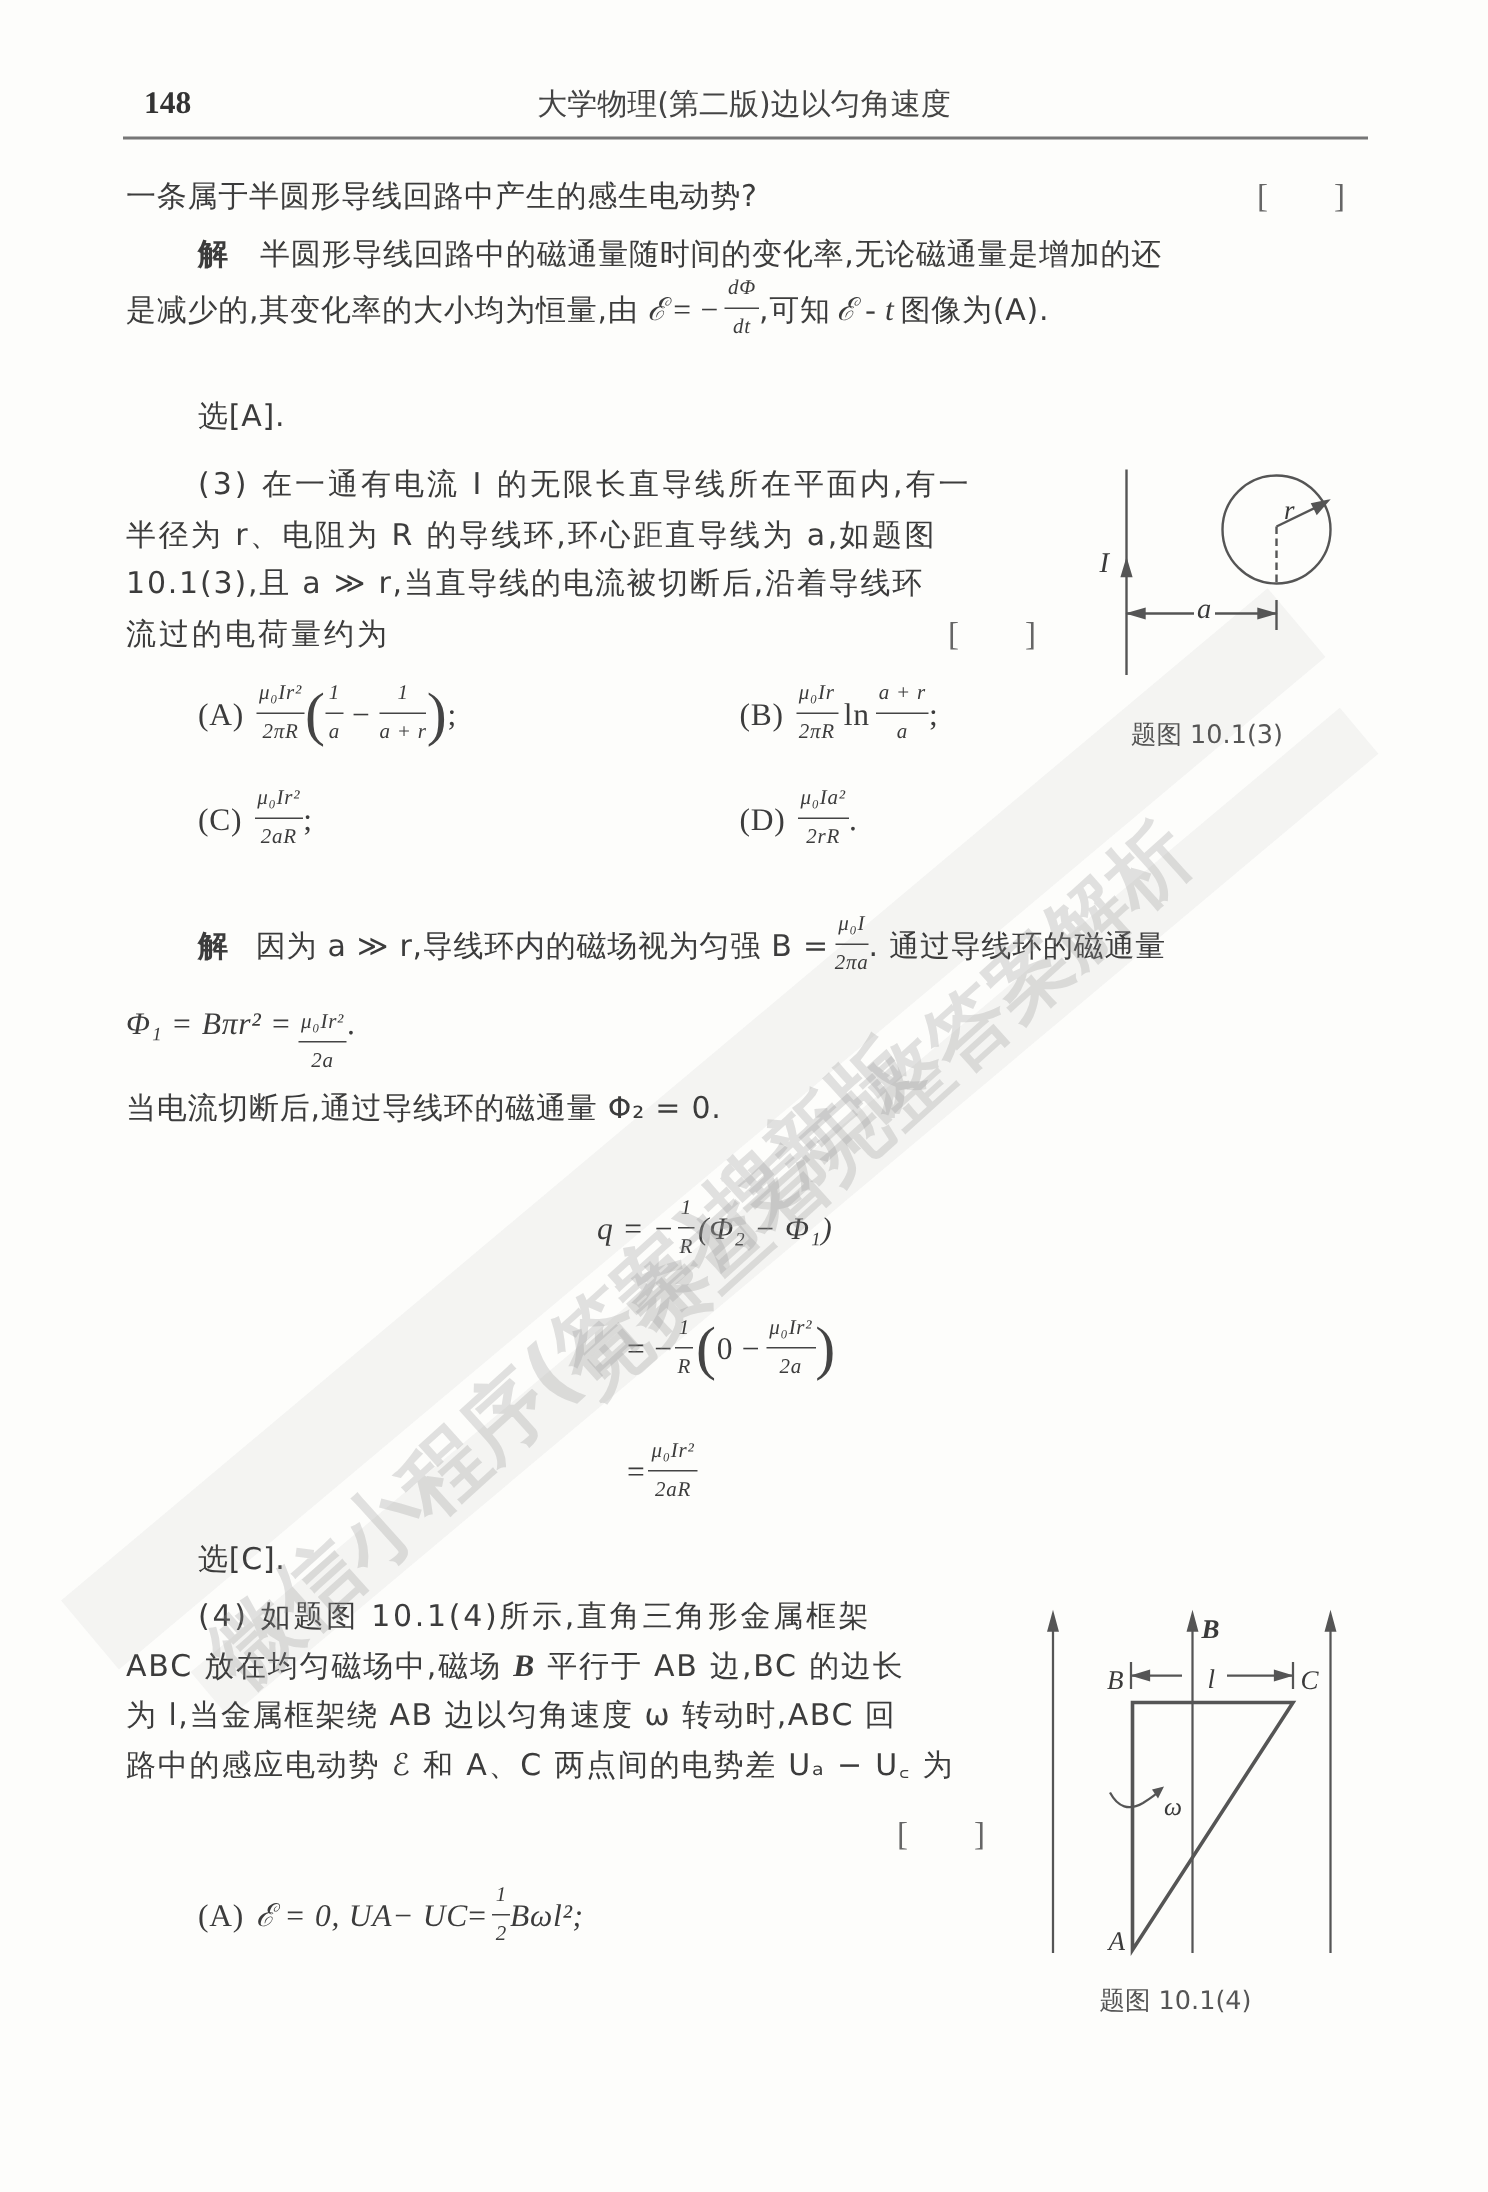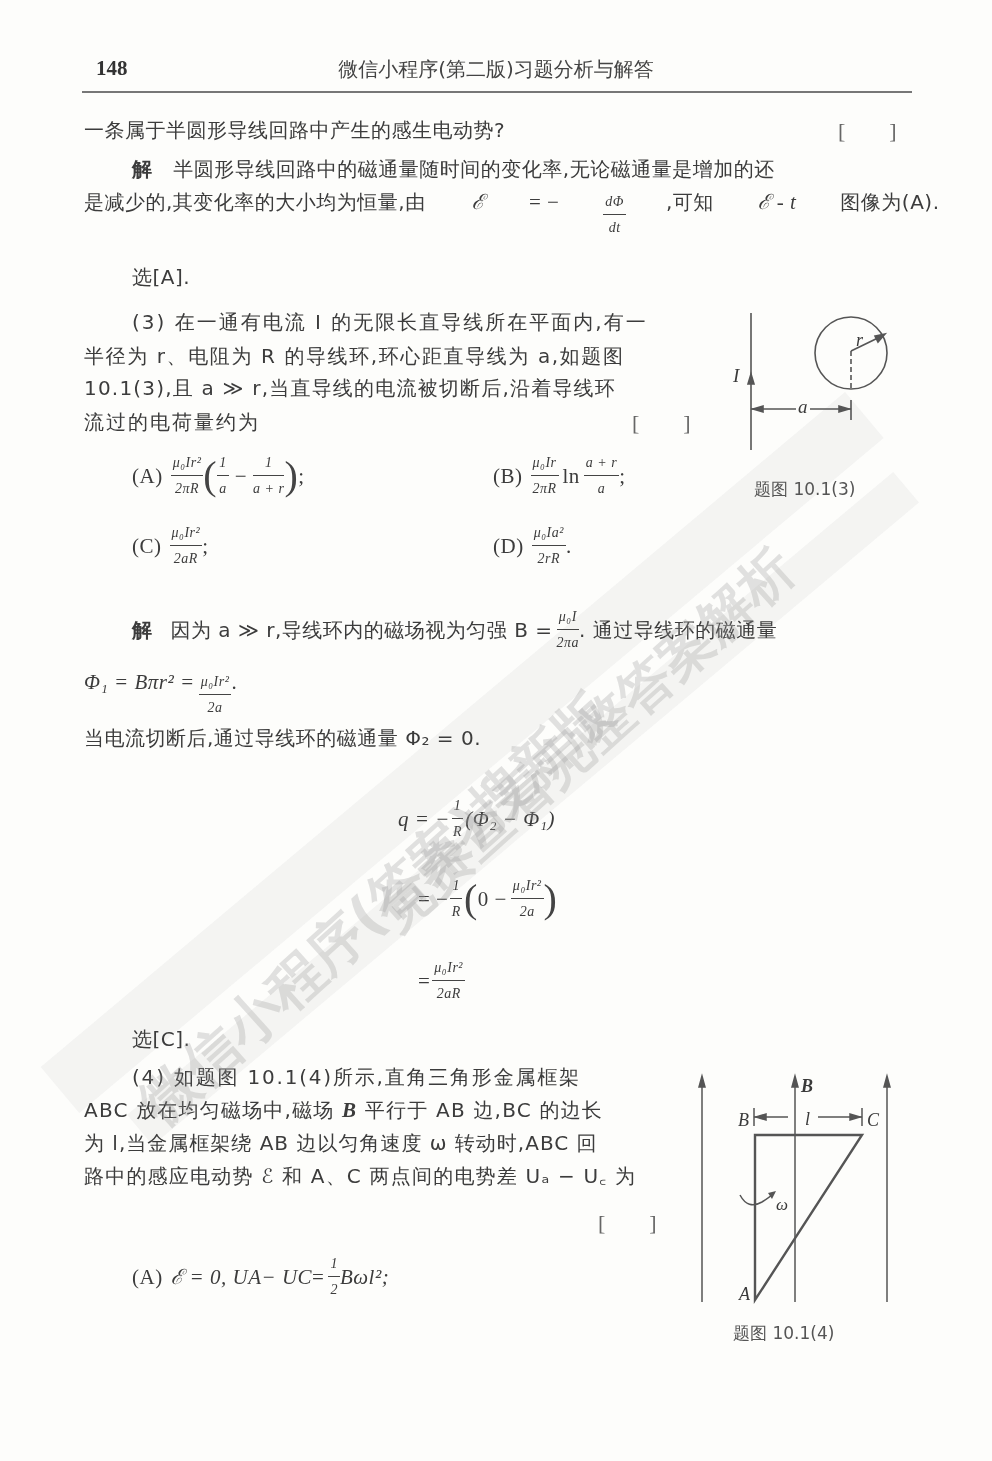--- a/index.html
+++ b/index.html
@@ -25,31 +25,31 @@
   .watermark { position:absolute; font-family:"DejaVu Sans", sans-serif; font-weight:bold; color:rgba(150,150,150,0.28); white-space:nowrap; transform-origin:left center; pointer-events:none; }
   .wm-stripe { position:absolute; background:rgba(225,225,225,0.35); transform-origin:left center; pointer-events:none; }
 </style>
 </head>
 <body>
 
 <div class="wm-stripe" style="left:60px;top:1060px;width:1050px;height:60px;transform:rotate(-40deg);"></div>
 <div class="wm-stripe" style="left:140px;top:1110px;width:1000px;height:40px;transform:rotate(-40deg);"></div>
 
 <div class="abs header-num">148</div>
-<div class="abs header-title">微信小程序(第二版)习题分析与解答</div>
+<div class="abs header-title">大学物理(第二版)边以匀角速度</div>
 <div class="abs header-rule"></div>
 
 <div class="abs line" style="left:84px;top:118px;">一条属于半圆形导线回路中产生的感生电动势?</div>
 <div class="abs bracket" style="left:838px;top:116px;">[　　]</div>
 
 <div class="abs line" style="left:132px;top:157px;">
   <span class="bold">解</span>
   <span style="margin-left:14px;">半圆形导线回路中的磁通量随时间的变化率,无论磁通量是增加的还</span>
 </div>
-<div class="abs line" style="left:84px;top:190px;height:60px;display:flex;gap:40px;">
+<div class="abs line" style="left:84px;top:176px;height:60px;display:flex;align-items:center;">
   <span>是减少的,其变化率的大小均为恒量,由</span>
   <span class="ital" style="margin-left:6px;">ℰ</span>
   <span class="rm" style="margin:0 4px;">= −</span>
   <span class="frac">
     <span class="num">dΦ</span>
     <span class="den">dt</span>
   </span>
   <span>,可知</span>
   <span class="ital" style="margin:0 4px;">ℰ - t</span>
   <span>图像为(A).</span>

